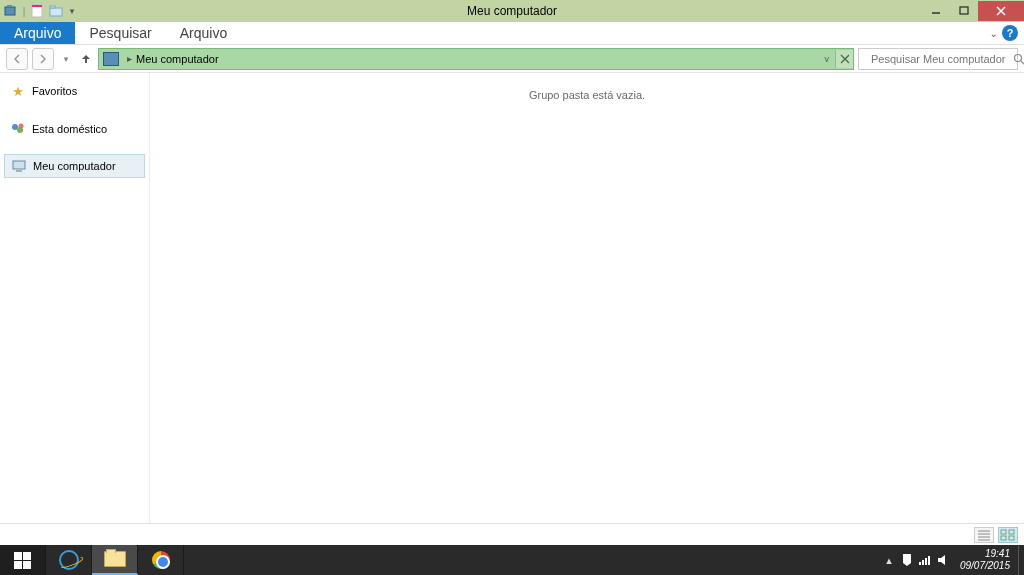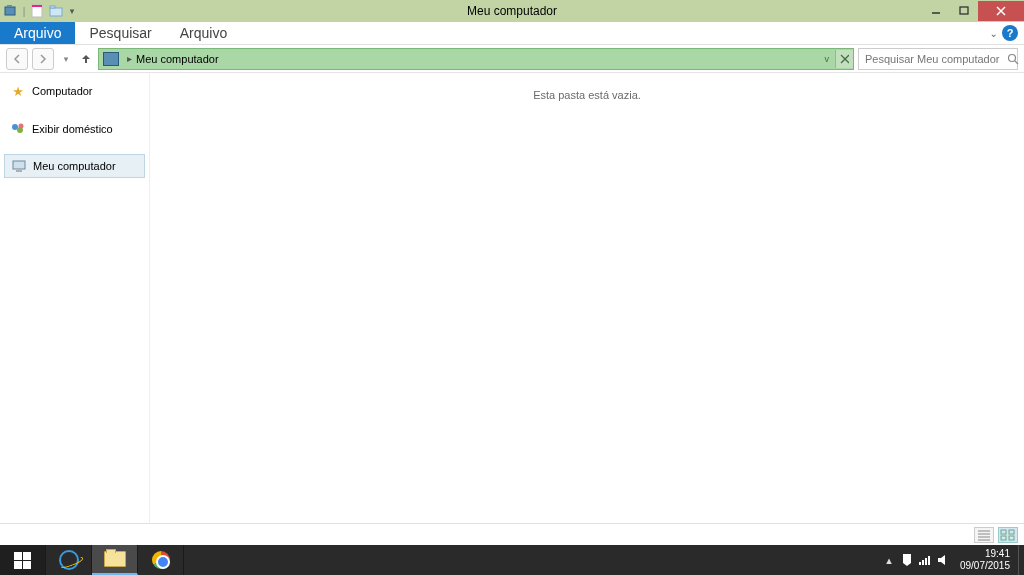--- a/index.html
+++ b/index.html
@@ -26,21 +26,21 @@
 .navrow { height: 28px; background: #fff; display: flex; align-items: center; padding: 2px 6px; gap: 4px; border-bottom: 1px solid #e5e5e5; }
 .navbtn { width: 22px; height: 22px; border: 1px solid #ccc; border-radius: 3px; display: flex; align-items: center; justify-content: center; font-size: 11px; color: #888; background: #fafafa; }
 .navbtn.plain { border: none; background: transparent; width: 16px; }
 .addressbar { flex: 1; height: 22px; background: #a9d7a5; border: 1px solid #7ab87a; display: flex; align-items: center; padding: 0 4px; position: relative; }
 .addressbar .pcicon { width: 16px; height: 14px; background: #5a8fb5; border: 1px solid #2a5a7a; margin-right: 4px; }
 .addressbar .sep { color: #555; font-size: 10px; margin: 0 4px; }
 .addressbar .crumb { font-size: 11px; color: #000; }
 .addressbar .right { margin-left: auto; display: flex; align-items: center; gap: 6px; }
 .addressbar .right .dd { font-size: 9px; color: #4a6a4a; }
 .addressbar .right .refresh { width: 18px; height: 18px; display:flex; align-items:center; justify-content:center; font-size: 11px; color:#4a6a4a; background:#c2e0be; border-left:1px solid #92ba8f; margin-right:-4px; padding:0 4px;}
-.searchbox { width: 160px; height: 22px; border: 1px solid #ccc; display: flex; align-items: center; padding: 0 6px; background: #fff; }
+.searchbox { width: 160px; height: 22px; border: 1px solid #ccc; display: flex; align-items: center; padding: 0 12px; background: #fff; }
 .searchbox input { border: none; outline: none; flex: 1; font-size: 11px; color: #777; background: transparent; }
 .searchbox .mag { font-size: 11px; color: #777; }
 
 
 .body { display: flex; height: calc(575px - 22px - 23px - 28px - 22px - 30px); background: #fff; }
 .sidebar { width: 150px; border-right: 1px solid #eee; padding-top: 6px; }
 .side-item { display: flex; align-items: center; gap: 6px; padding: 4px 10px; font-size: 11px; color: #000; }
 .side-item.selected { background: #e6f0f5; border: 1px solid #bcd6e5; margin: -1px 4px; padding: 3px 6px; }
 .side-item .icn { width: 16px; height: 16px; display: flex; align-items: center; justify-content: center; font-size: 13px; }
 .side-spacer { height: 14px; }
@@ -60,21 +60,21 @@
 .start-icon { display: grid; grid-template-columns: 8px 8px; grid-template-rows: 8px 8px; gap: 1px; }
 .start-icon div { background: #fff; }
 .ie-icon { width: 20px; height: 20px; border: 2px solid #3a9bdc; border-radius: 50%; position: relative; }
 .ie-icon::after { content: ""; position: absolute; left: -3px; top: 7px; width: 24px; height: 5px; border: 1.5px solid #f5b500; border-radius: 50%; border-top-color: transparent; border-left-color: transparent; transform: rotate(-20deg); }
 .folder-icon { width: 22px; height: 16px; background: #f7e29c; border: 1px solid #c7a74a; border-radius: 1px; position: relative; }
 .folder-icon::before { content:""; position:absolute; top:-3px; left:1px; width:8px; height:3px; background:#f7e29c; border:1px solid #c7a74a; border-bottom:none; }
 .chrome-icon { width: 18px; height: 18px; border-radius: 50%; background: conic-gradient(#dd4b39 0 120deg, #4caf50 120deg 240deg, #f4b400 240deg 360deg); position: relative; }
 .chrome-icon::after { content:""; position:absolute; top:4px; left:4px; width:10px; height:10px; background:#4285f4; border:2px solid #fff; border-radius:50%; }
 .tray { margin-left: auto; display: flex; align-items: center; color: #fff; font-size: 10px; }
 .tray .tico { width: 18px; display: flex; align-items: center; justify-content: center; font-size: 11px; color: #ddd; }
-.tray .clock { text-align: right; line-height: 12px; padding: 0 8px; font-size: 10px; }
+.tray .clock { text-align: right; line-height: 12px; padding: 0 8px; font-size: 10px; font-style: italic; }
 .tray .showdesk { width: 6px; border-left: 1px solid #555; height: 30px; }
 
 
 svg { display: block; }
 </style>
 </head>
 <body>
 
 <div class="titlebar">
   <div class="qat">
@@ -169,46 +169,46 @@
           <line x1="8" y1="8" x2="11" y2="11" stroke="#888" stroke-width="1.2"></line>
         </svg>
     </span>
   </div>
 </div>
 
 <div class="body">
   <div class="sidebar">
     <div class="side-item">
       <span class="icn" style="color:#e9a825;">★</span>
-      <span>Computador</span>
+      <span>Favoritos</span>
     </div>
     <div class="side-spacer"></div>
     <div class="side-item">
       <span class="icn">
         <svg width="16" height="14">
             <circle cx="5" cy="5" r="3" fill="#4a90d9"></circle>
             <circle cx="10" cy="8" r="3" fill="#7cb342"></circle>
             <circle cx="11" cy="4" r="2.5" fill="#e57373"></circle>
           </svg>
       </span>
-      <span>Exibir doméstico</span>
+      <span>Esta doméstico</span>
     </div>
     <div class="side-spacer"></div>
     <div class="side-item selected">
       <span class="icn">
         <svg width="16" height="14">
             <rect x="2" y="2" width="12" height="8" fill="#cfe0ec" stroke="#6a8aa0"></rect>
             <rect x="5" y="11" width="6" height="2" fill="#b0b0b0"></rect>
           </svg>
       </span>
       <span>Meu computador</span>
     </div>
   </div>
   <div class="content">
-    <div class="empty">Esta pasta está vazia.</div>
+    <div class="empty">Grupo pasta está vazia.</div>
   </div>
 </div>
 
 <div class="statusbar">
   <div class="viewbtn">
     <svg width="18" height="14">
         <line x1="3" y1="3" x2="15" y2="3" stroke="#888"></line>
         <line x1="3" y1="6" x2="15" y2="6" stroke="#888"></line>
         <line x1="3" y1="9" x2="15" y2="9" stroke="#888"></line>
         <line x1="3" y1="12" x2="15" y2="12" stroke="#888"></line>

